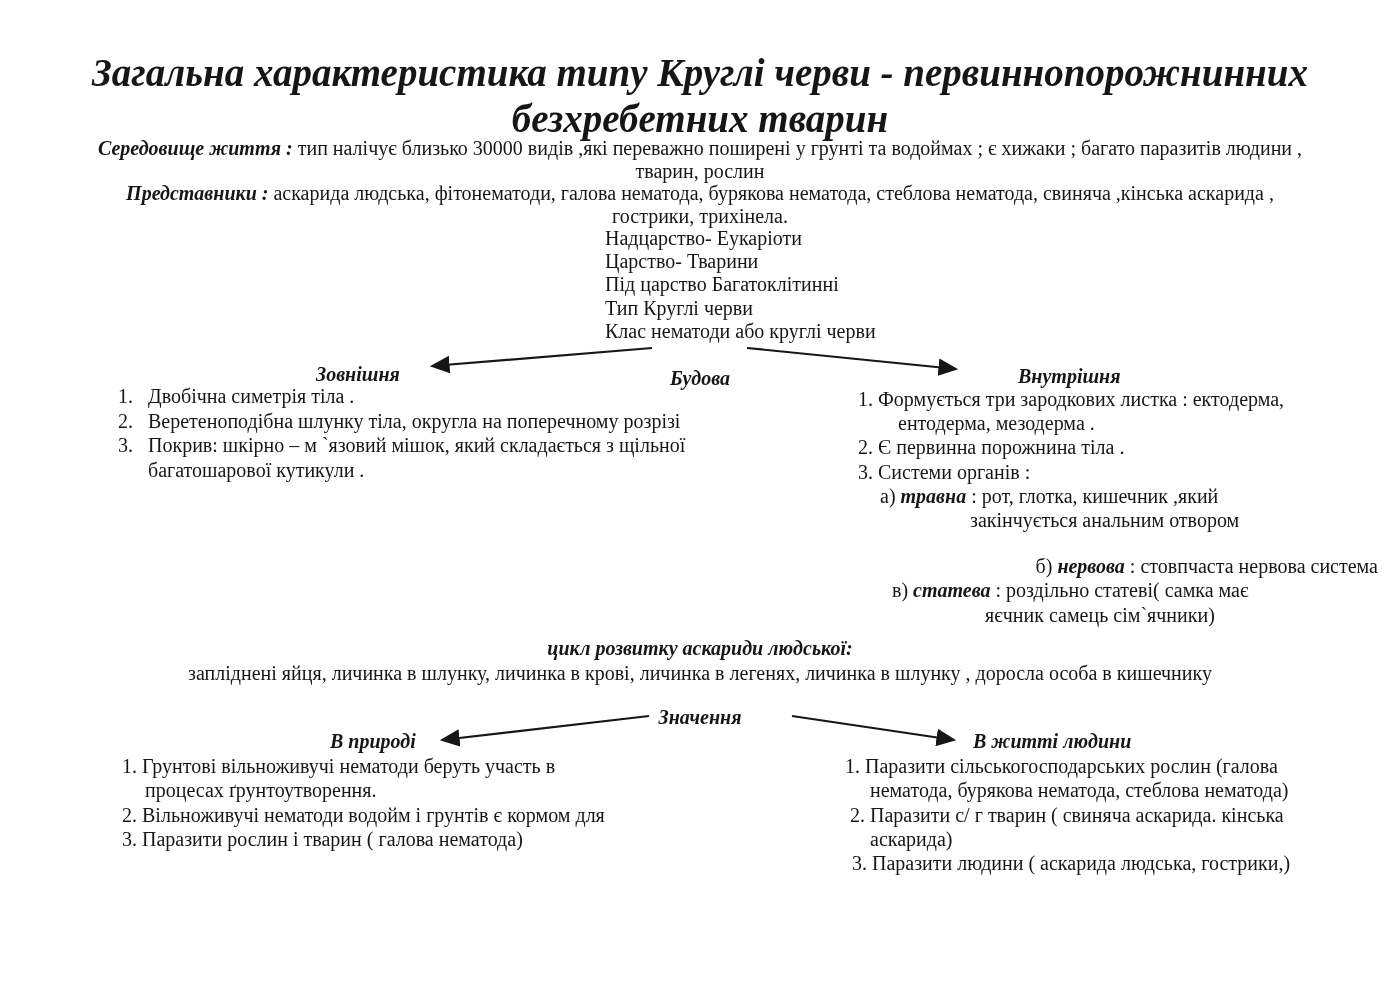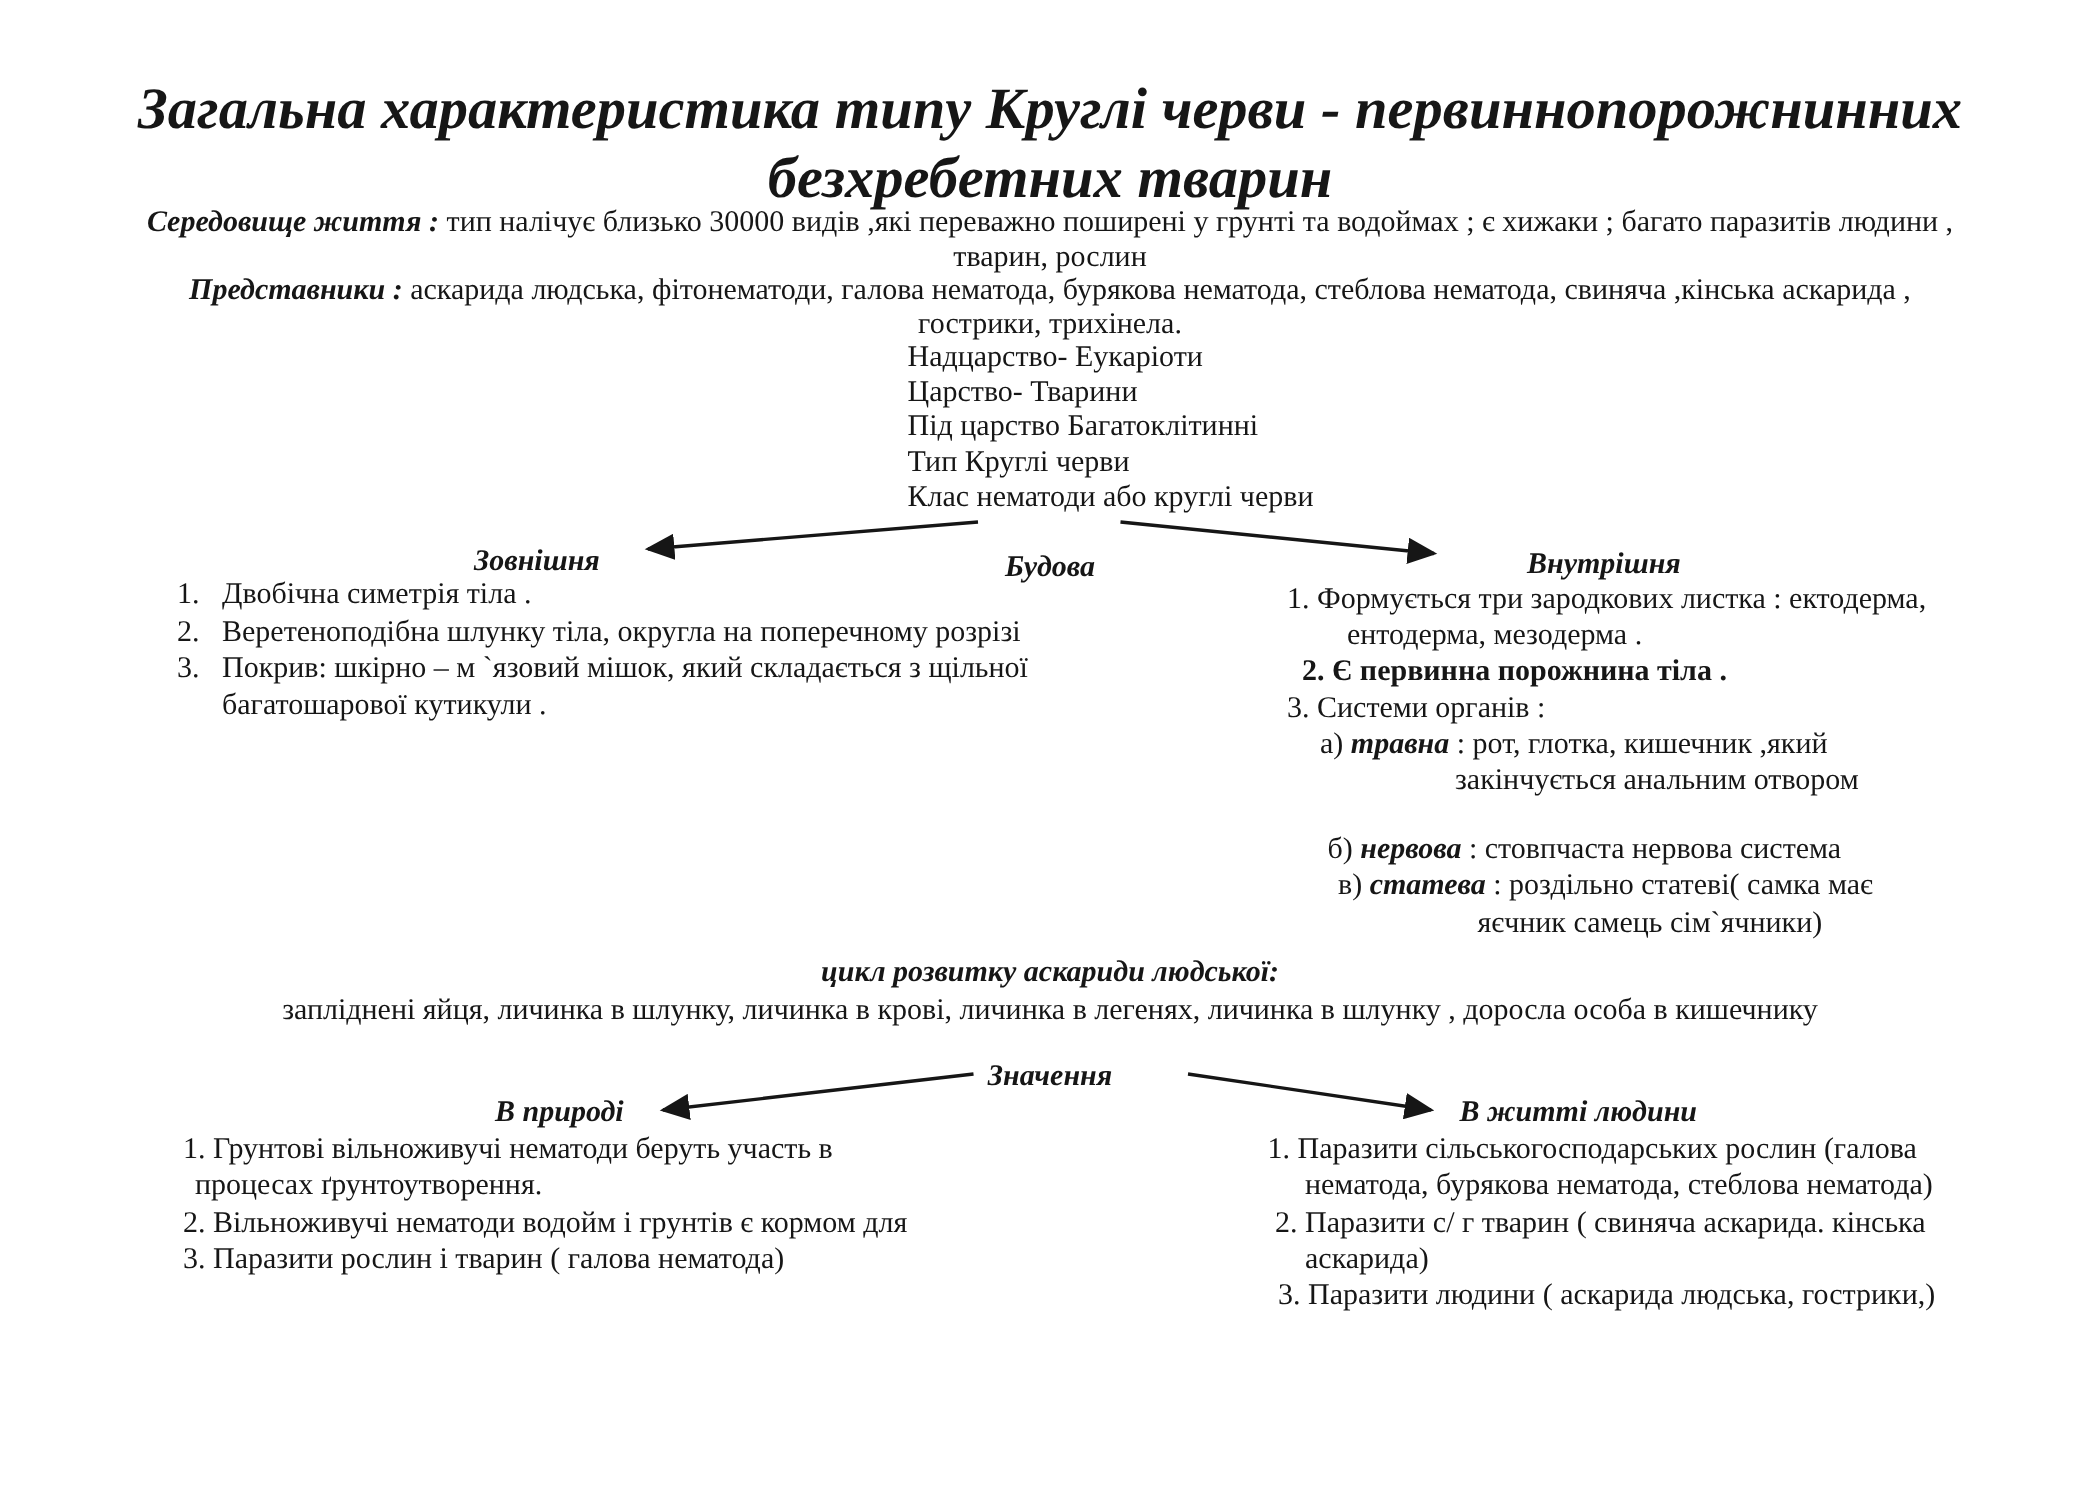--- a/index.html
+++ b/index.html
@@ -50,36 +50,36 @@
   .xlist{
     position:absolute;left:118px;top:384px;
     font-size:20px;line-height:24.5px;width:640px;
   }
   .xitem{display:flex;}
   .num{width:30px;flex:0 0 30px;}
   .ilist{
     position:absolute;left:858px;top:387px;
     font-size:20px;line-height:24.2px;width:520px;
   }
-  .ml10{margin-left:10px;font-weight:bold;}
+  .ml10{}
   .cont40{margin-left:40px;}
   .sub-a{margin-left:22px;}
   .cont-a{margin-left:112px;}
-  .sub-b{margin-left:27px;margin-top:22px;}
+  .sub-b{margin-left:27px;margin-top:22px;text-align:right;}
   .sub-v{margin-left:34px;}
   .cont-v{margin-left:127px;}
   .nlist{
     position:absolute;left:122px;top:754px;
     font-size:20px;line-height:24.3px;width:620px;
   }
   .hlist{
     position:absolute;left:845px;top:754px;
     font-size:20px;line-height:24.3px;width:540px;
   }
-  .cont23{margin-left:8px;}
+  .cont23{margin-left:23px;}
   .cont25{margin-left:25px;}
   .ml5{margin-left:5px;}
   .ml7{margin-left:7px;}
   .arrows{
     position:absolute;left:0;top:0;width:1400px;height:990px;
     pointer-events:none;
   }
 </style>
 </head>
 <body>

